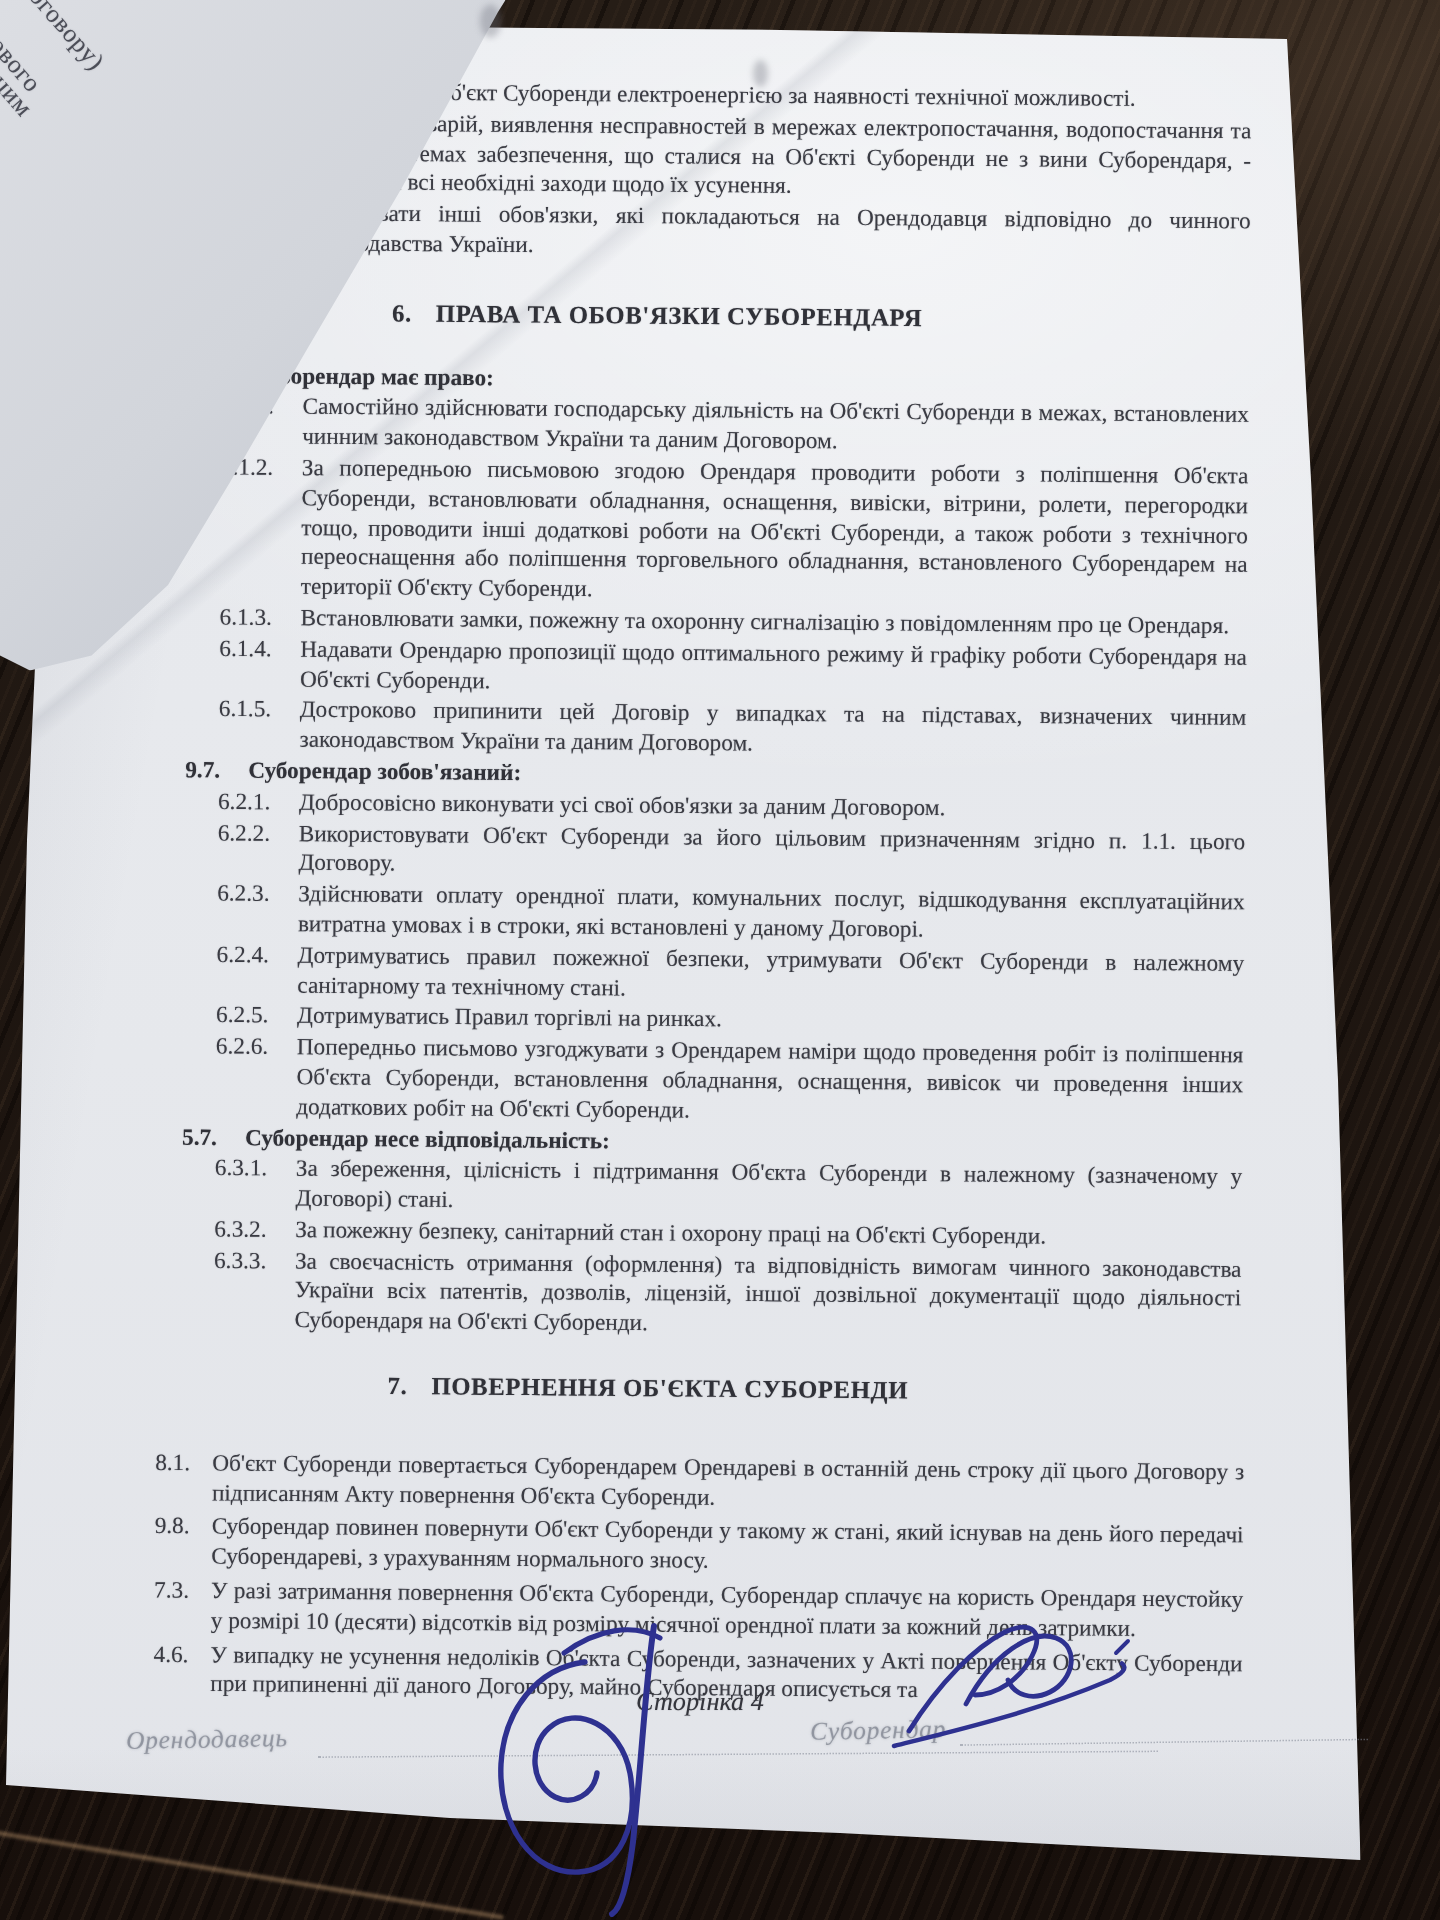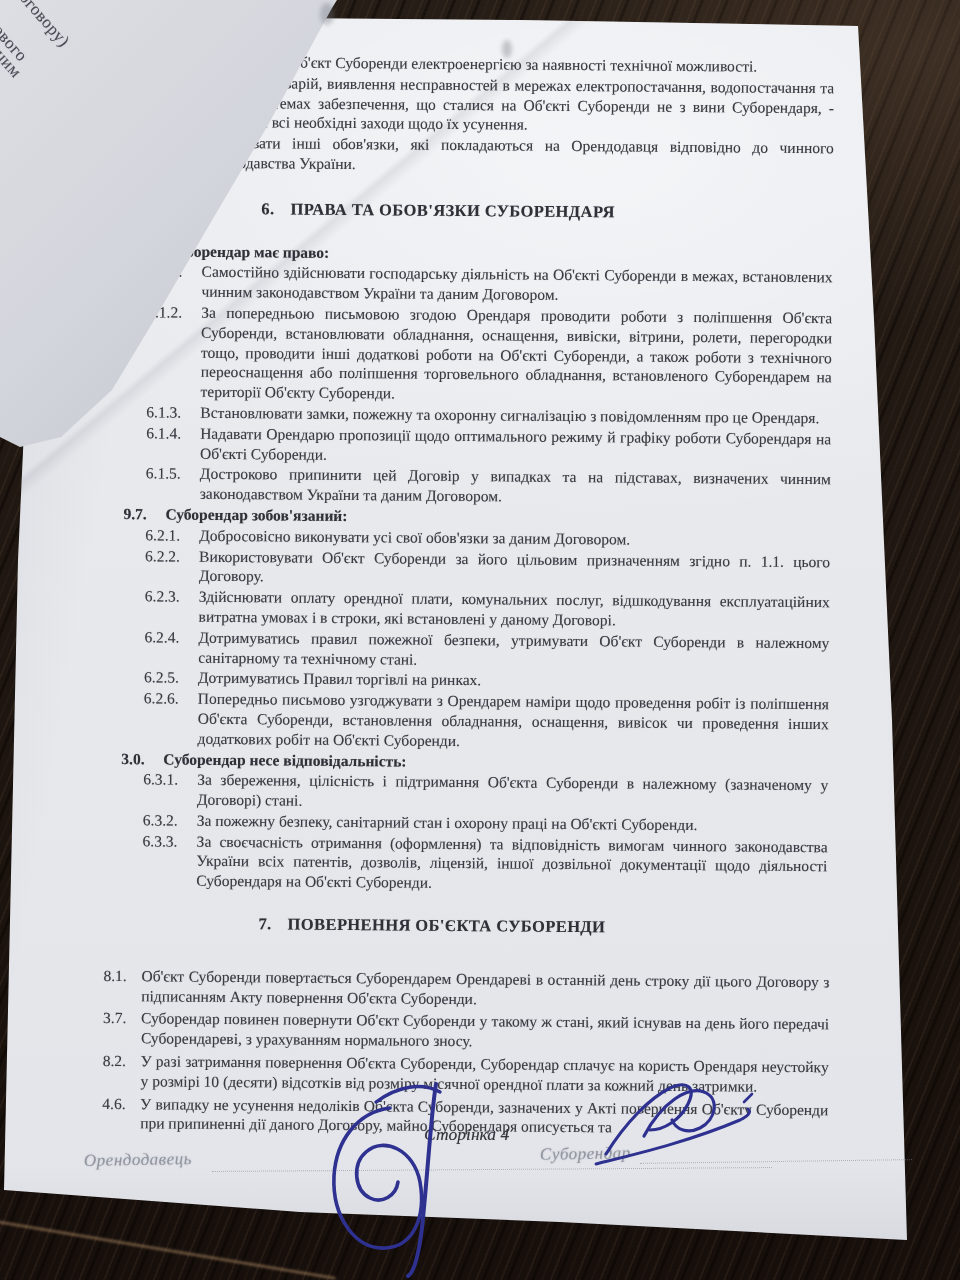--- a/index.html
+++ b/index.html
@@ -196,21 +196,21 @@
           <span class="txt">Дотримуватись Правил торгівлі на ринках.</span>
         </div>
 
         <div class="item">
           <span class="num">6.2.6.</span>
           <span class="txt">Попередньо письмово узгоджувати з Орендарем наміри щодо проведення робіт із поліпшення Об'єкта Суборенди, встановлення обладнання, оснащення, вивісок чи проведення інших додаткових робіт на Об'єкті Суборенди.</span>
         </div>
       </div>
 
     <div class="group-title">
-      <span class="gnum">3.0.</span>
+      <span class="gnum">5.7.</span>
       <span>Суборендар несе відповідальність:</span>
     </div>
     <div>
 
         <div class="item">
           <span class="num">6.3.1.</span>
           <span class="txt">За збереження, цілісність і підтримання Об'єкта Суборенди в належному (зазначеному у Договорі) стані.</span>
         </div>
 
         <div class="item">
@@ -227,26 +227,26 @@
     <div class="sec-heading heading-7"><span>7.</span><span class="sp"></span><span>ПОВЕРНЕННЯ ОБ'ЄКТА СУБОРЕНДИ</span></div>
 
     <div>
 
         <div class="item7">
           <span class="num">8.1.</span>
           <span class="txt">Об'єкт Суборенди повертається Суборендарем Орендареві в останній день строку дії цього Договору з підписанням Акту повернення Об'єкта Суборенди.</span>
         </div>
 
         <div class="item7">
-          <span class="num">3.7.</span>
+          <span class="num">9.8.</span>
           <span class="txt">Суборендар повинен повернути Об'єкт Суборенди у такому ж стані, який існував на день його передачі Суборендареві, з урахуванням нормального зносу.</span>
         </div>
 
         <div class="item7">
-          <span class="num">8.2.</span>
+          <span class="num">7.3.</span>
           <span class="txt">У разі затримання повернення Об'єкта Суборенди, Суборендар сплачує на користь Орендаря неустойку у розмірі 10 (десяти) відсотків від розміру місячної орендної плати за кожний день затримки.</span>
         </div>
 
         <div class="item7">
           <span class="num">4.6.</span>
           <span class="txt">У випадку не усунення недоліків Об'єкта Суборенди, зазначених у Акті повернення Об'єкту Суборенди при припиненні дії даного Договору, майно Суборендаря описується та</span>
         </div>
       </div>
   </div>
 

